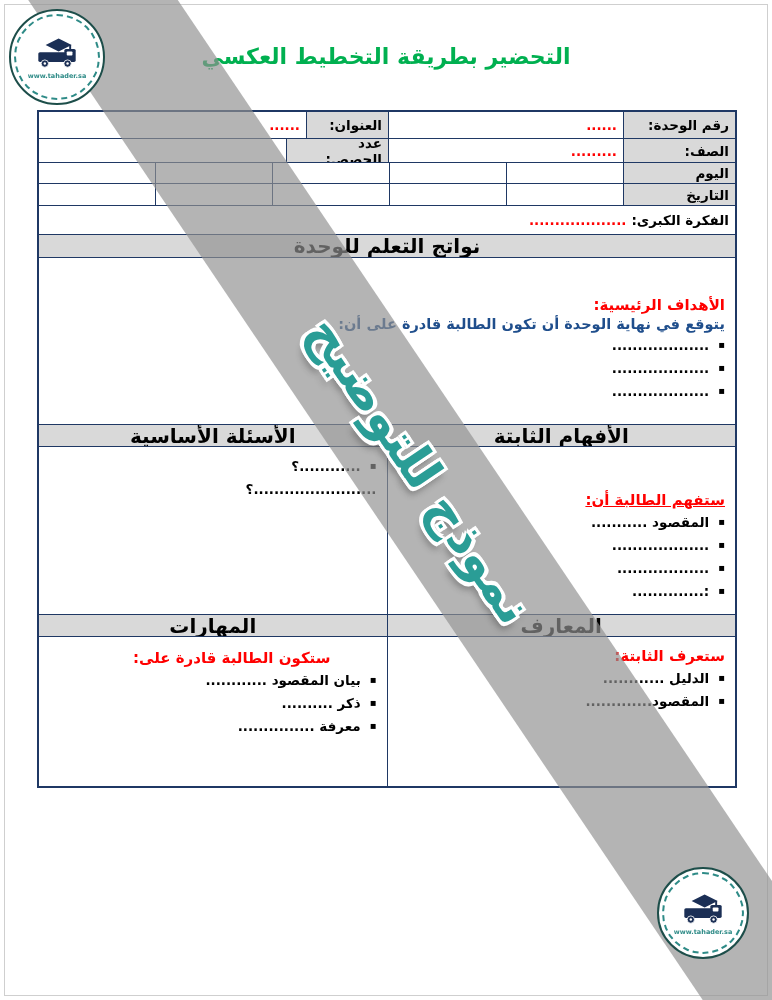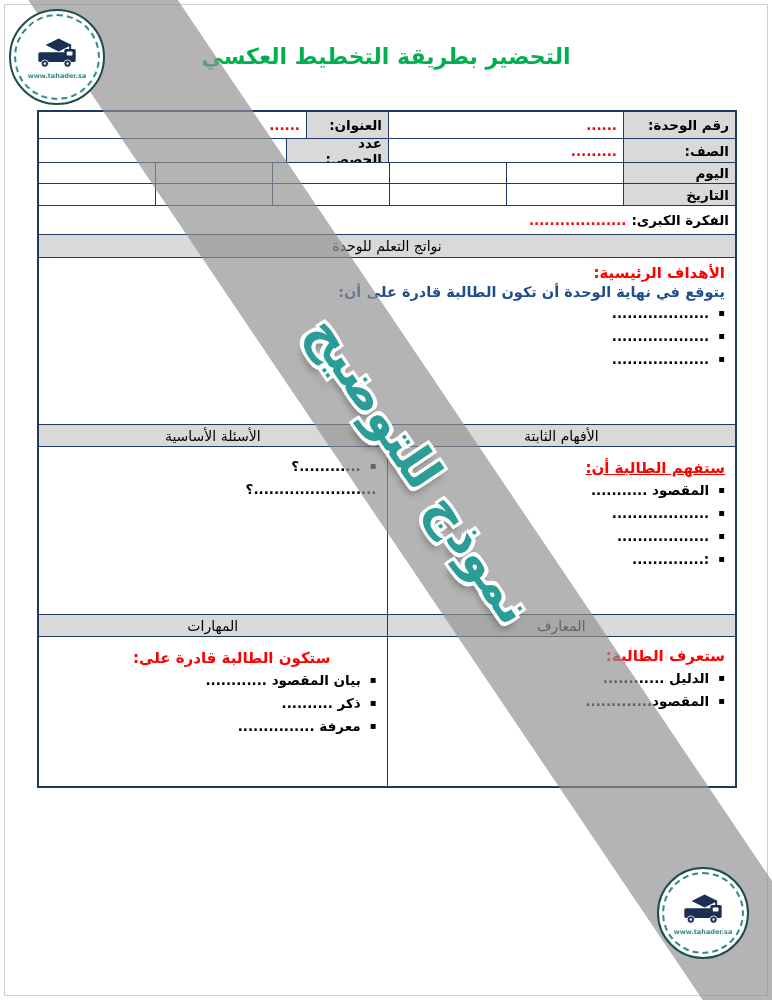--- a/index.html
+++ b/index.html
@@ -21,39 +21,39 @@
     border:2px solid #1f3864; background:#fff; z-index:1;
   }
   .trow { display:flex; border-top:1px solid #1f3864; }
   .trow:first-child { border-top:none; }
   .cell {
     display:flex; align-items:center; padding:1px 6px;
     border-inline-end:1px solid #1f3864; font-size:13.5px; overflow:hidden;
   }
   .cell:last-child { border-inline-end:none; }
   .lbl { background:#d9d9d9; font-weight:bold;padding-left:12px; }
-  .ghead { background:#d9d9d9; font-weight:normal; justify-content:center; font-size:14px; }
+  .ghead { background:#d9d9d9; font-weight:bold; justify-content:center; font-size:20px; }
   .val { font-weight:bold; }
   .red { color:#ff0000; }
   .bold { font-weight:bold; }
   .u { text-decoration:underline; }
   .grow { flex:1 1 0; }
   .half { flex:1 1 0; }
   .w112 { flex:0 0 112px; }
   .w235 { flex:0 0 235px; }
   .w82  { flex:0 0 82px; }
   .w102 { flex:0 0 102px; }
   .sc   { flex:1 1 0; }
 
   .r1{height:26px}.r2{height:24px}.r3{height:21px}.r4{height:22px}
   .r5{height:29px}.r6{height:23px}.r7{height:167px}
   .r8{height:22px}.r9{height:168px}.r10{height:22px}.r11{height:150px}
 
   .content { display:block; padding:6px 10px; }
-  .heading-red { color:#ff0000; font-weight:bold; font-size:15px; }
+  .heading-red { color:#ff0000; font-weight:bold; font-size:15px;margin-top:32px; }
   .sub-blue { color:#1f4e8c; font-weight:bold; font-size:14.5px; margin-top:2px; }
 
   ul.blist { list-style:none; margin:0; padding:0; }
   ul.blist li { font-weight:bold; font-size:13.5px; margin:4px 0; line-height:19px; }
   ul.blist li::before {
     content:"▪"; font-size:10px; line-height:1; display:inline-block;
     margin-left:9px; transform:translateY(-2px);
   }
   ul.blist li.no-marker::before { content:""; margin-left:0; }
 
@@ -182,21 +182,21 @@
     </div>
   </div>
 
   <div class="trow r10">
     <div class="cell ghead half">المعارف</div>
     <div class="cell ghead half">المهارات</div>
   </div>
 
   <div class="trow r11">
     <div class="cell content half">
-      <div class="heading-red" style="margin-top:4px">ستعرف الطالبة:</div>
+      <div class="heading-red" style="margin-top:4px">ستعرف الثابتة:</div>
       <ul class="blist kn-list">
         <li>الدليل ............</li>
         <li>المقصود.............</li>
       </ul>
     </div>
     <div class="cell content half">
       <div class="heading-red sk-heading" style="margin-top:6px">ستكون الطالبة قادرة على:</div>
       <ul class="blist sk-list">
         <li>بيان المقصود ............</li>
         <li>ذكر ..........</li>

